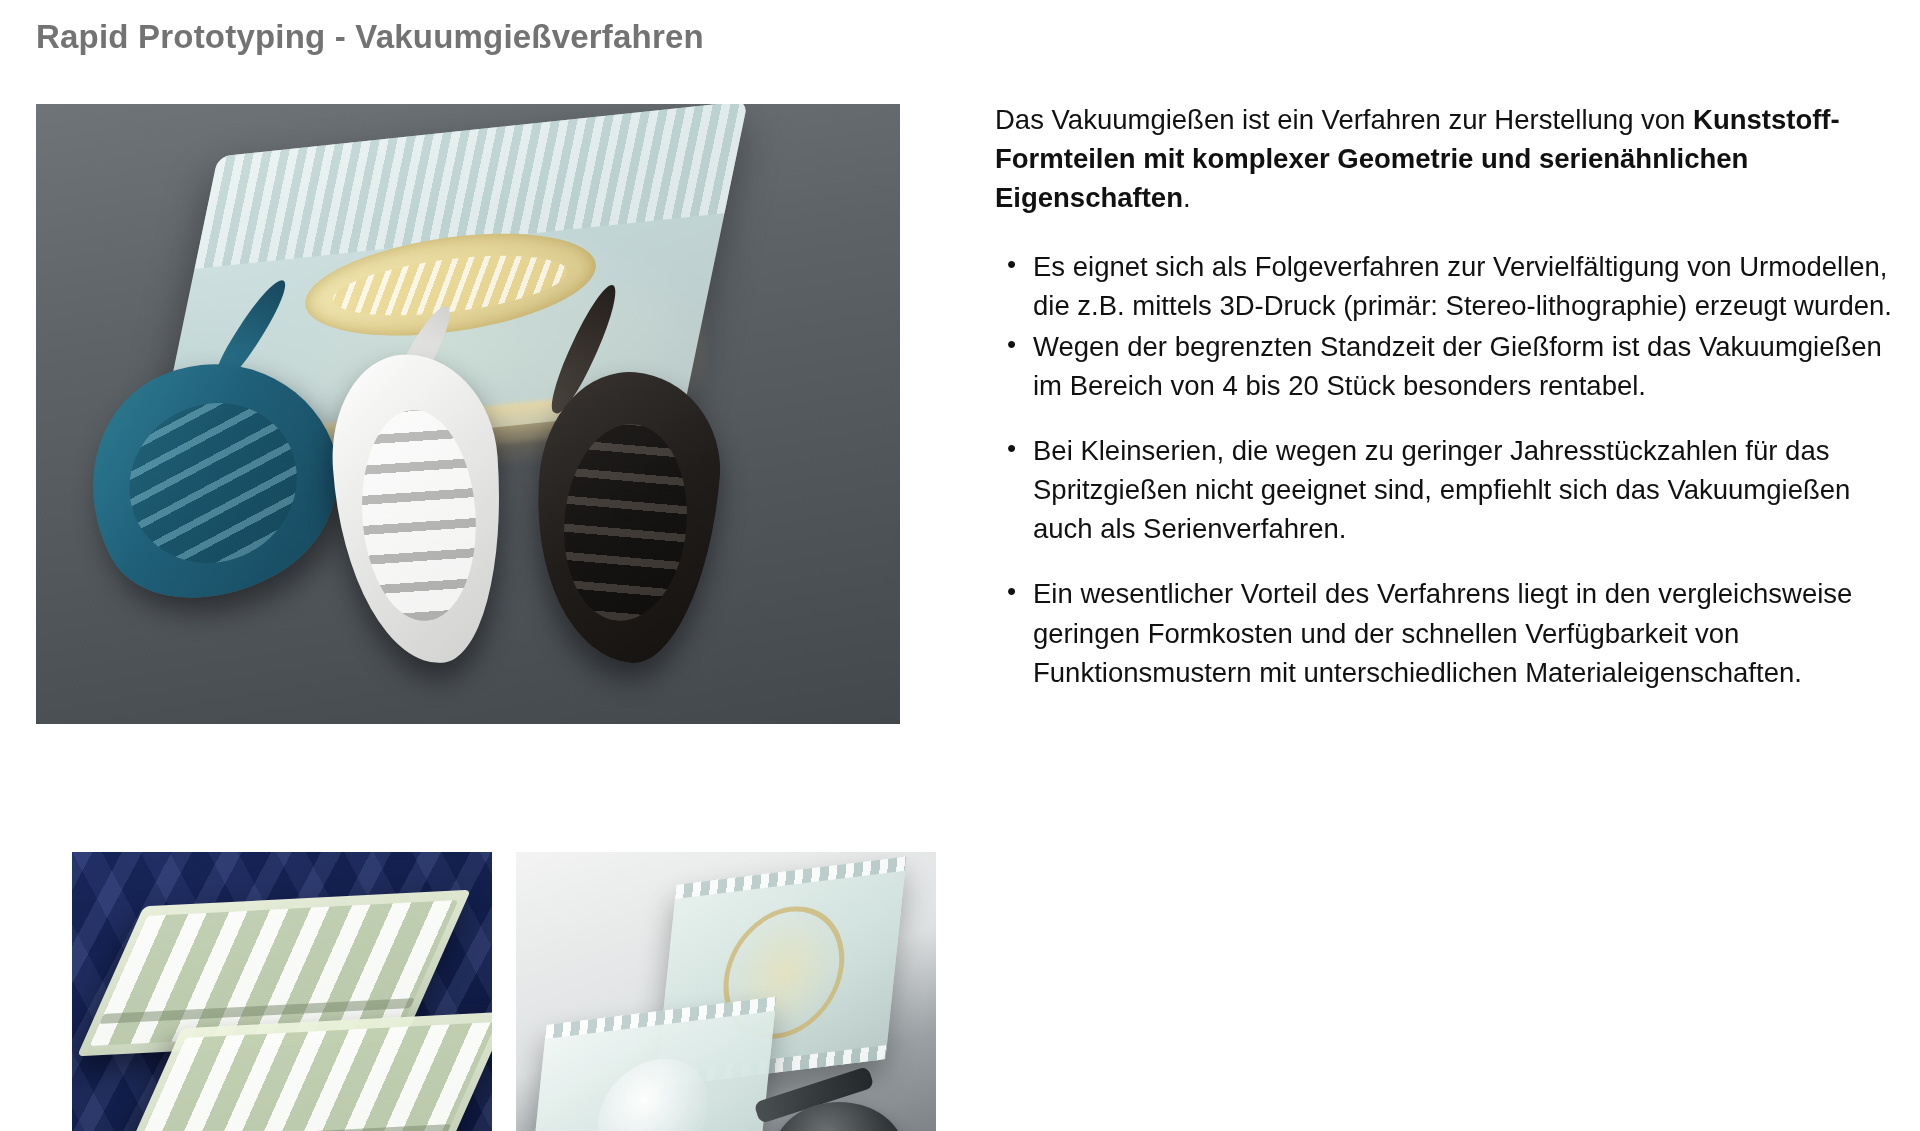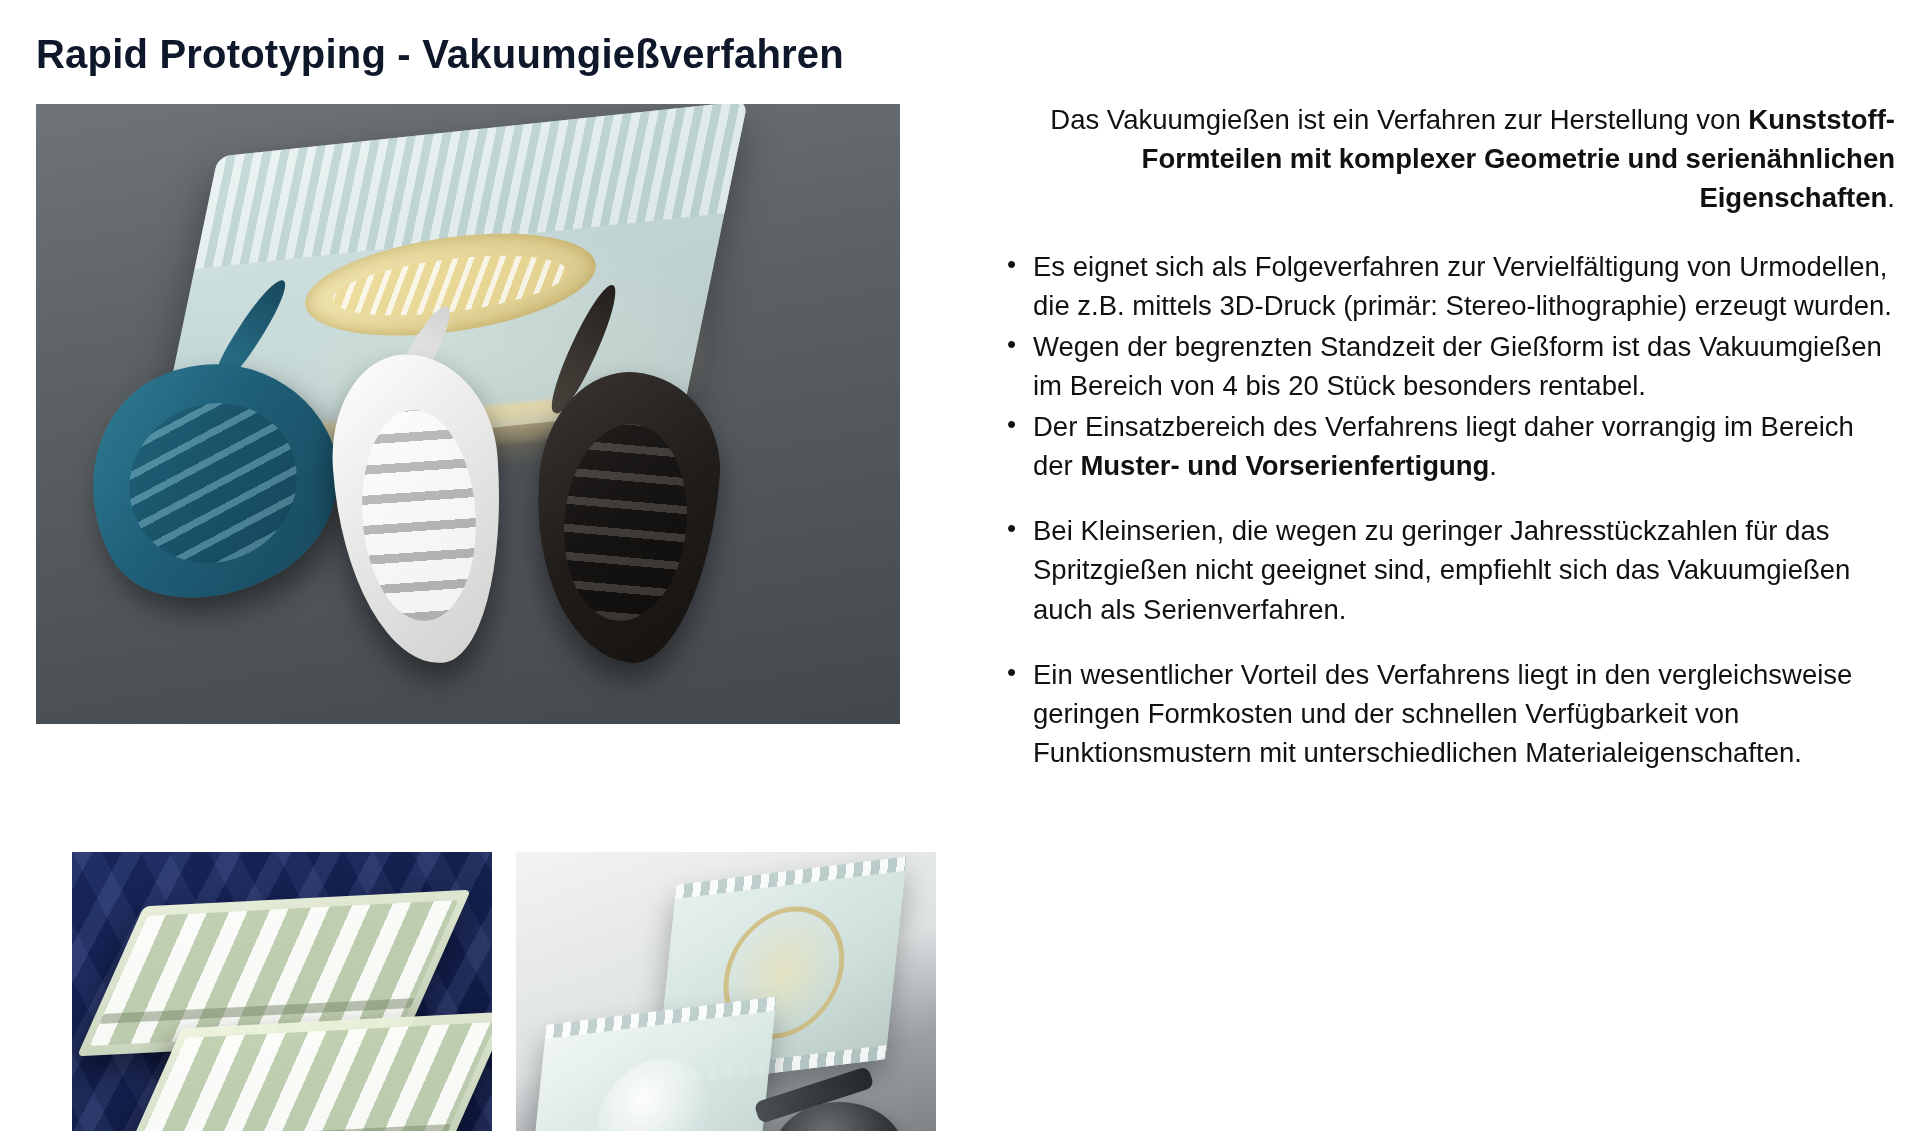--- a/index.html
+++ b/index.html
@@ -17,26 +17,25 @@
   .slide {
     position: relative;
     width: 1920px;
     height: 1131px;
     background: #ffffff;
   }
   .slide-title {
     position: absolute;
     left: 36px;
     top: 18px;
-    font-size: 40px;
+    font-size: 33px;
     font-weight: bold;
     letter-spacing: 0.2px;
-    color: #0f172a;
+    color: #737373;
     white-space: nowrap;
-    margin-top: 14px;
   }
 
   
   .img-col {
     position: absolute;
     left: 36px;
     top: 104px;
     width: 864px;
   }
 
@@ -288,21 +287,20 @@
     position: absolute;
     left: 995px;
     top: 100px;
     width: 900px;
     font-size: 27.5px;
     line-height: 1.42;
     color: #111111;
   }
   .para {
     margin: 0 0 30px 0;
-    text-align: right;
   }
   .para strong { font-weight: bold; }
   ul.bullets {
     list-style: none;
     margin: 12px 0 26px 0;
     padding: 0;
   }
   ul.bullets li {
     position: relative;
     padding-left: 38px;
@@ -377,21 +375,20 @@
     </div>
   </div>
 
   <div class="text-col">
 
     <p class="para"><span>Das Vakuumgießen ist ein Verfahren zur Herstellung von </span><strong>Kunststoff-Formteilen mit komplexer Geometrie und serienähnlichen Eigenschaften</strong><span>.</span></p>
 
     <ul class="bullets">
       <li>Es eignet sich als Folgeverfahren zur Vervielfältigung von Urmodellen, die z.B. mittels 3D-Druck (primär: Stereo-lithographie) erzeugt wurden.</li>
       <li>Wegen der begrenzten Standzeit der Gießform ist das Vakuumgießen im Bereich von 4 bis 20 Stück besonders rentabel.</li>
-      <li><span>Der Einsatzbereich des Verfahrens liegt daher vorrangig im Bereich der </span><strong>Muster- und Vorserienfertigung</strong><span>.</span></li>
     </ul>
 
     <ul class="bullets">
       <li>Bei Kleinserien, die wegen zu geringer Jahresstückzahlen für das Spritzgießen nicht geeignet sind, empfiehlt sich das Vakuumgießen auch als Serienverfahren.</li>
     </ul>
 
     <ul class="bullets">
       <li class="bold">Ein wesentlicher Vorteil des Verfahrens liegt in den vergleichsweise geringen Formkosten und der schnellen Verfügbarkeit von Funktionsmustern mit unterschiedlichen Materialeigenschaften.</li>
     </ul>
 

